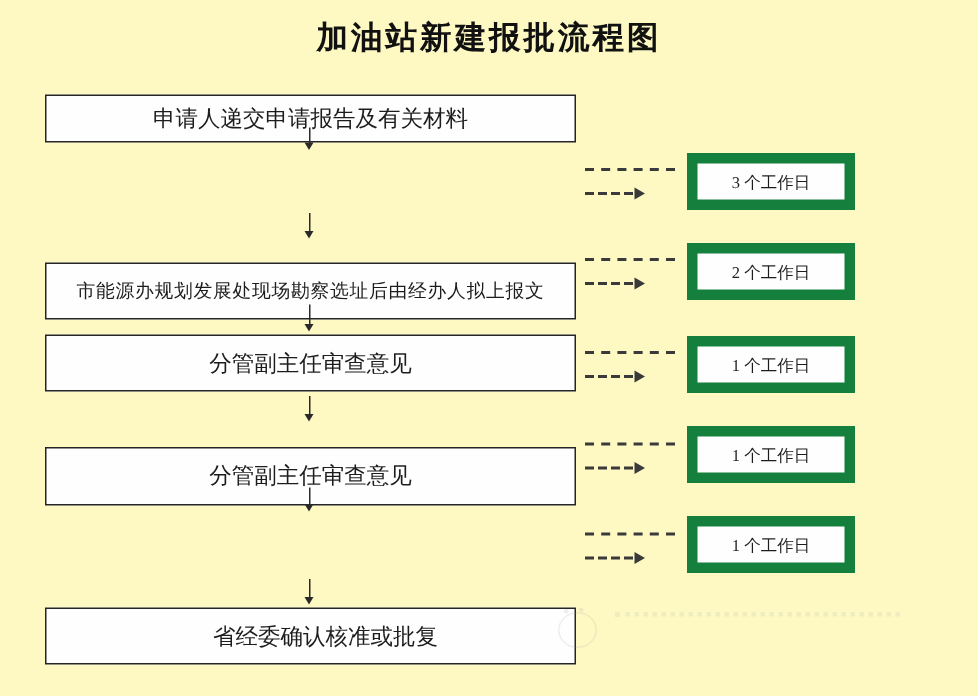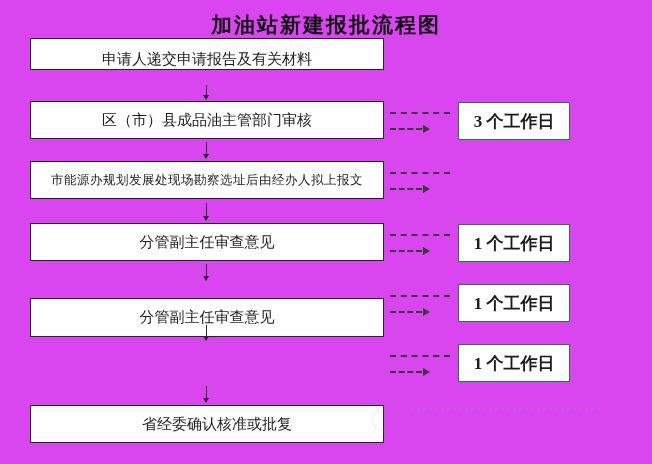--- a/index.html
+++ b/index.html
@@ -5,21 +5,21 @@
   html, body {
     margin: 0;
     padding: 0;
     background: #ffffff;
     font-family: "Liberation Serif", "DejaVu Serif", serif;
   }
   .canvas {
     position: relative;
     width: 652px;
     height: 464px;
-    background: #d946ef;
+    background: #fef9c3;
     overflow: hidden;
     color: #1c1c1c;
   }
   .title {
     position: absolute;
     top: 11px;
     left: 0;
     width: 652px;
     text-align: center;
     font-size: 21px;
@@ -33,35 +33,34 @@
     width: 354px;
     border: 1px solid #252525;
     background: #fefefe;
     display: flex;
     align-items: center;
     justify-content: center;
     text-align: center;
     font-size: 15px;
     box-sizing: border-box;
   }
-  .step-box.small-text { font-size: 12.5px; letter-spacing: 0.5px; }
+  .step-box.small-text { font-size: 12.5px; letter-spacing: 0.5px; margin-top: 14px; }
   .duration-box {
     position: absolute;
     left: 458px;
     width: 112px;
     height: 38px;
-    border: 1px solid #15803d;
+    border: 7px solid #15803d;
     background: #fefefe;
     display: flex;
     align-items: center;
     justify-content: center;
     text-align: center;
-    font-size: 17px;
+    font-size: 11px;
     box-sizing: border-box;
-    font-weight: bold;
   }
   
   .v-arrow {
     position: absolute;
     left: 206px;
     width: 1px;
     background: #2a2a2a;
   }
   .v-arrow::after {
     content: "";
@@ -132,40 +131,40 @@
     border-top: 3px dotted #9aa0a8;
   }
 </style>
 </head>
 <body>
 
 <div class="canvas">
 
   <div class="title">加油站新建报批流程图</div>
 
-  <div class="step-box" style="top:38px;height:32px;align-items:flex-end;">
+  <div class="step-box" style="top:63px;height:32px;">
     <span>申请人递交申请报告及有关材料</span>
   </div>
   <div class="v-arrow" style="top:85px;height:11px;"></div>
 
-  <div class="step-box" style="top:101px;height:38px;">
-    <span>区（市）县成品油主管部门审核</span>
-  </div>
   <div class="dash-line" style="top:112px;"></div>
   <div class="dash-arrow" style="top:128px;"></div>
   <div class="duration-box" style="top:102px;">
     <span>3 个工作日</span>
   </div>
   <div class="v-arrow" style="top:142px;height:13px;"></div>
 
   <div class="step-box small-text" style="top:161px;height:38px;">
     <span>市能源办规划发展处现场勘察选址后由经办人拟上报文</span>
   </div>
   <div class="dash-line" style="top:172px;"></div>
   <div class="dash-arrow" style="top:188px;"></div>
+  <div class="duration-box" style="top:162px;">
+    <span>2 个工作日</span>
+  </div>
   <div class="v-arrow" style="top:203px;height:14px;"></div>
 
   <div class="step-box" style="top:223px;height:38px;">
     <span>分管副主任审查意见</span>
   </div>
   <div class="dash-line" style="top:234px;"></div>
   <div class="dash-arrow" style="top:250px;"></div>
   <div class="duration-box" style="top:224px;">
     <span>1 个工作日</span>
   </div>

